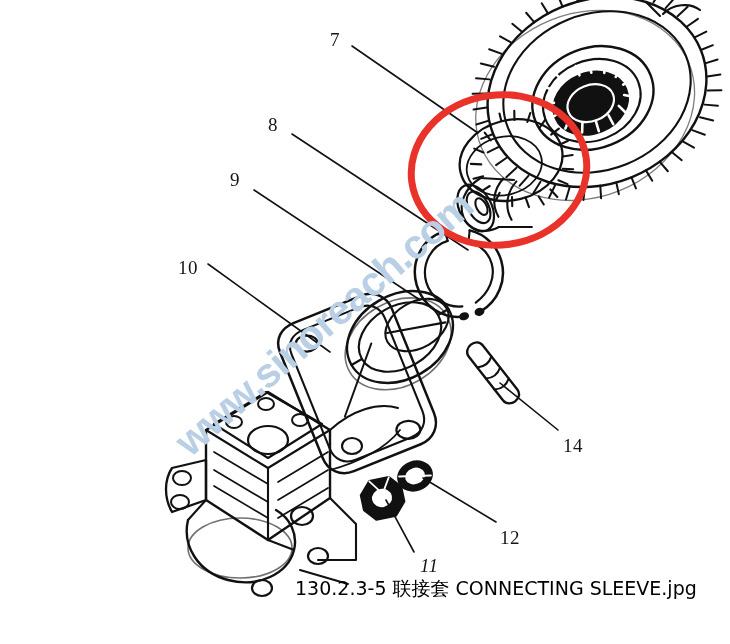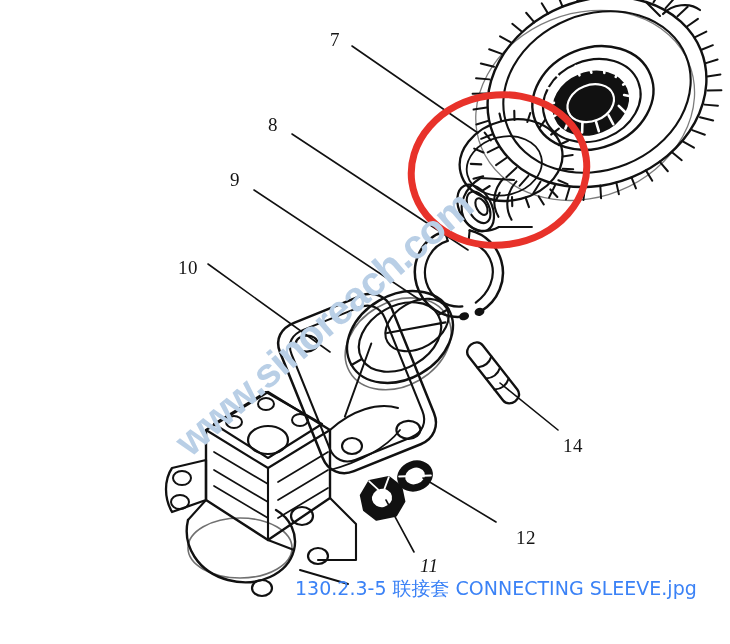--- a/index.html
+++ b/index.html
@@ -249,22 +249,22 @@
     </g>
 
     <ellipse id="hl" cx="499" cy="170" rx="88" ry="75" transform="rotate(-8 499 170)" fill="none" stroke="#e8322a" stroke-width="7"></ellipse>
   </svg>
 
   <div class="num" style="left:330px;top:30px;">7</div>
   <div class="num" style="left:268px;top:115px;">8</div>
   <div class="num" style="left:230px;top:170px;">9</div>
   <div class="num" style="left:178px;top:258px;">10</div>
   <div class="num" style="left:420px;top:556px;font-style:italic;">11</div>
-  <div class="num" style="left:516px;top:528px;">12</div>
+  <div class="num" style="left:500px;top:528px;">12</div>
   <div class="num" style="left:563px;top:436px;">14</div>
 
   <div id="wm" style="color: rgb(185, 207, 230); transform: rotate(-41deg);">www.sinoreach.com</div>
 
   <div id="cap">
-    <div class="cap-line cjk" id="cap-title" style="color: #3b82f6;">130.2.3-5 联接套 CONNECTING SLEEVE.jpg</div>
+    <div class="cap-line cjk" id="cap-title" style="color: #000000;">130.2.3-5 联接套 CONNECTING SLEEVE.jpg</div>
   </div>
 
 </div>
 
 </body></html>

